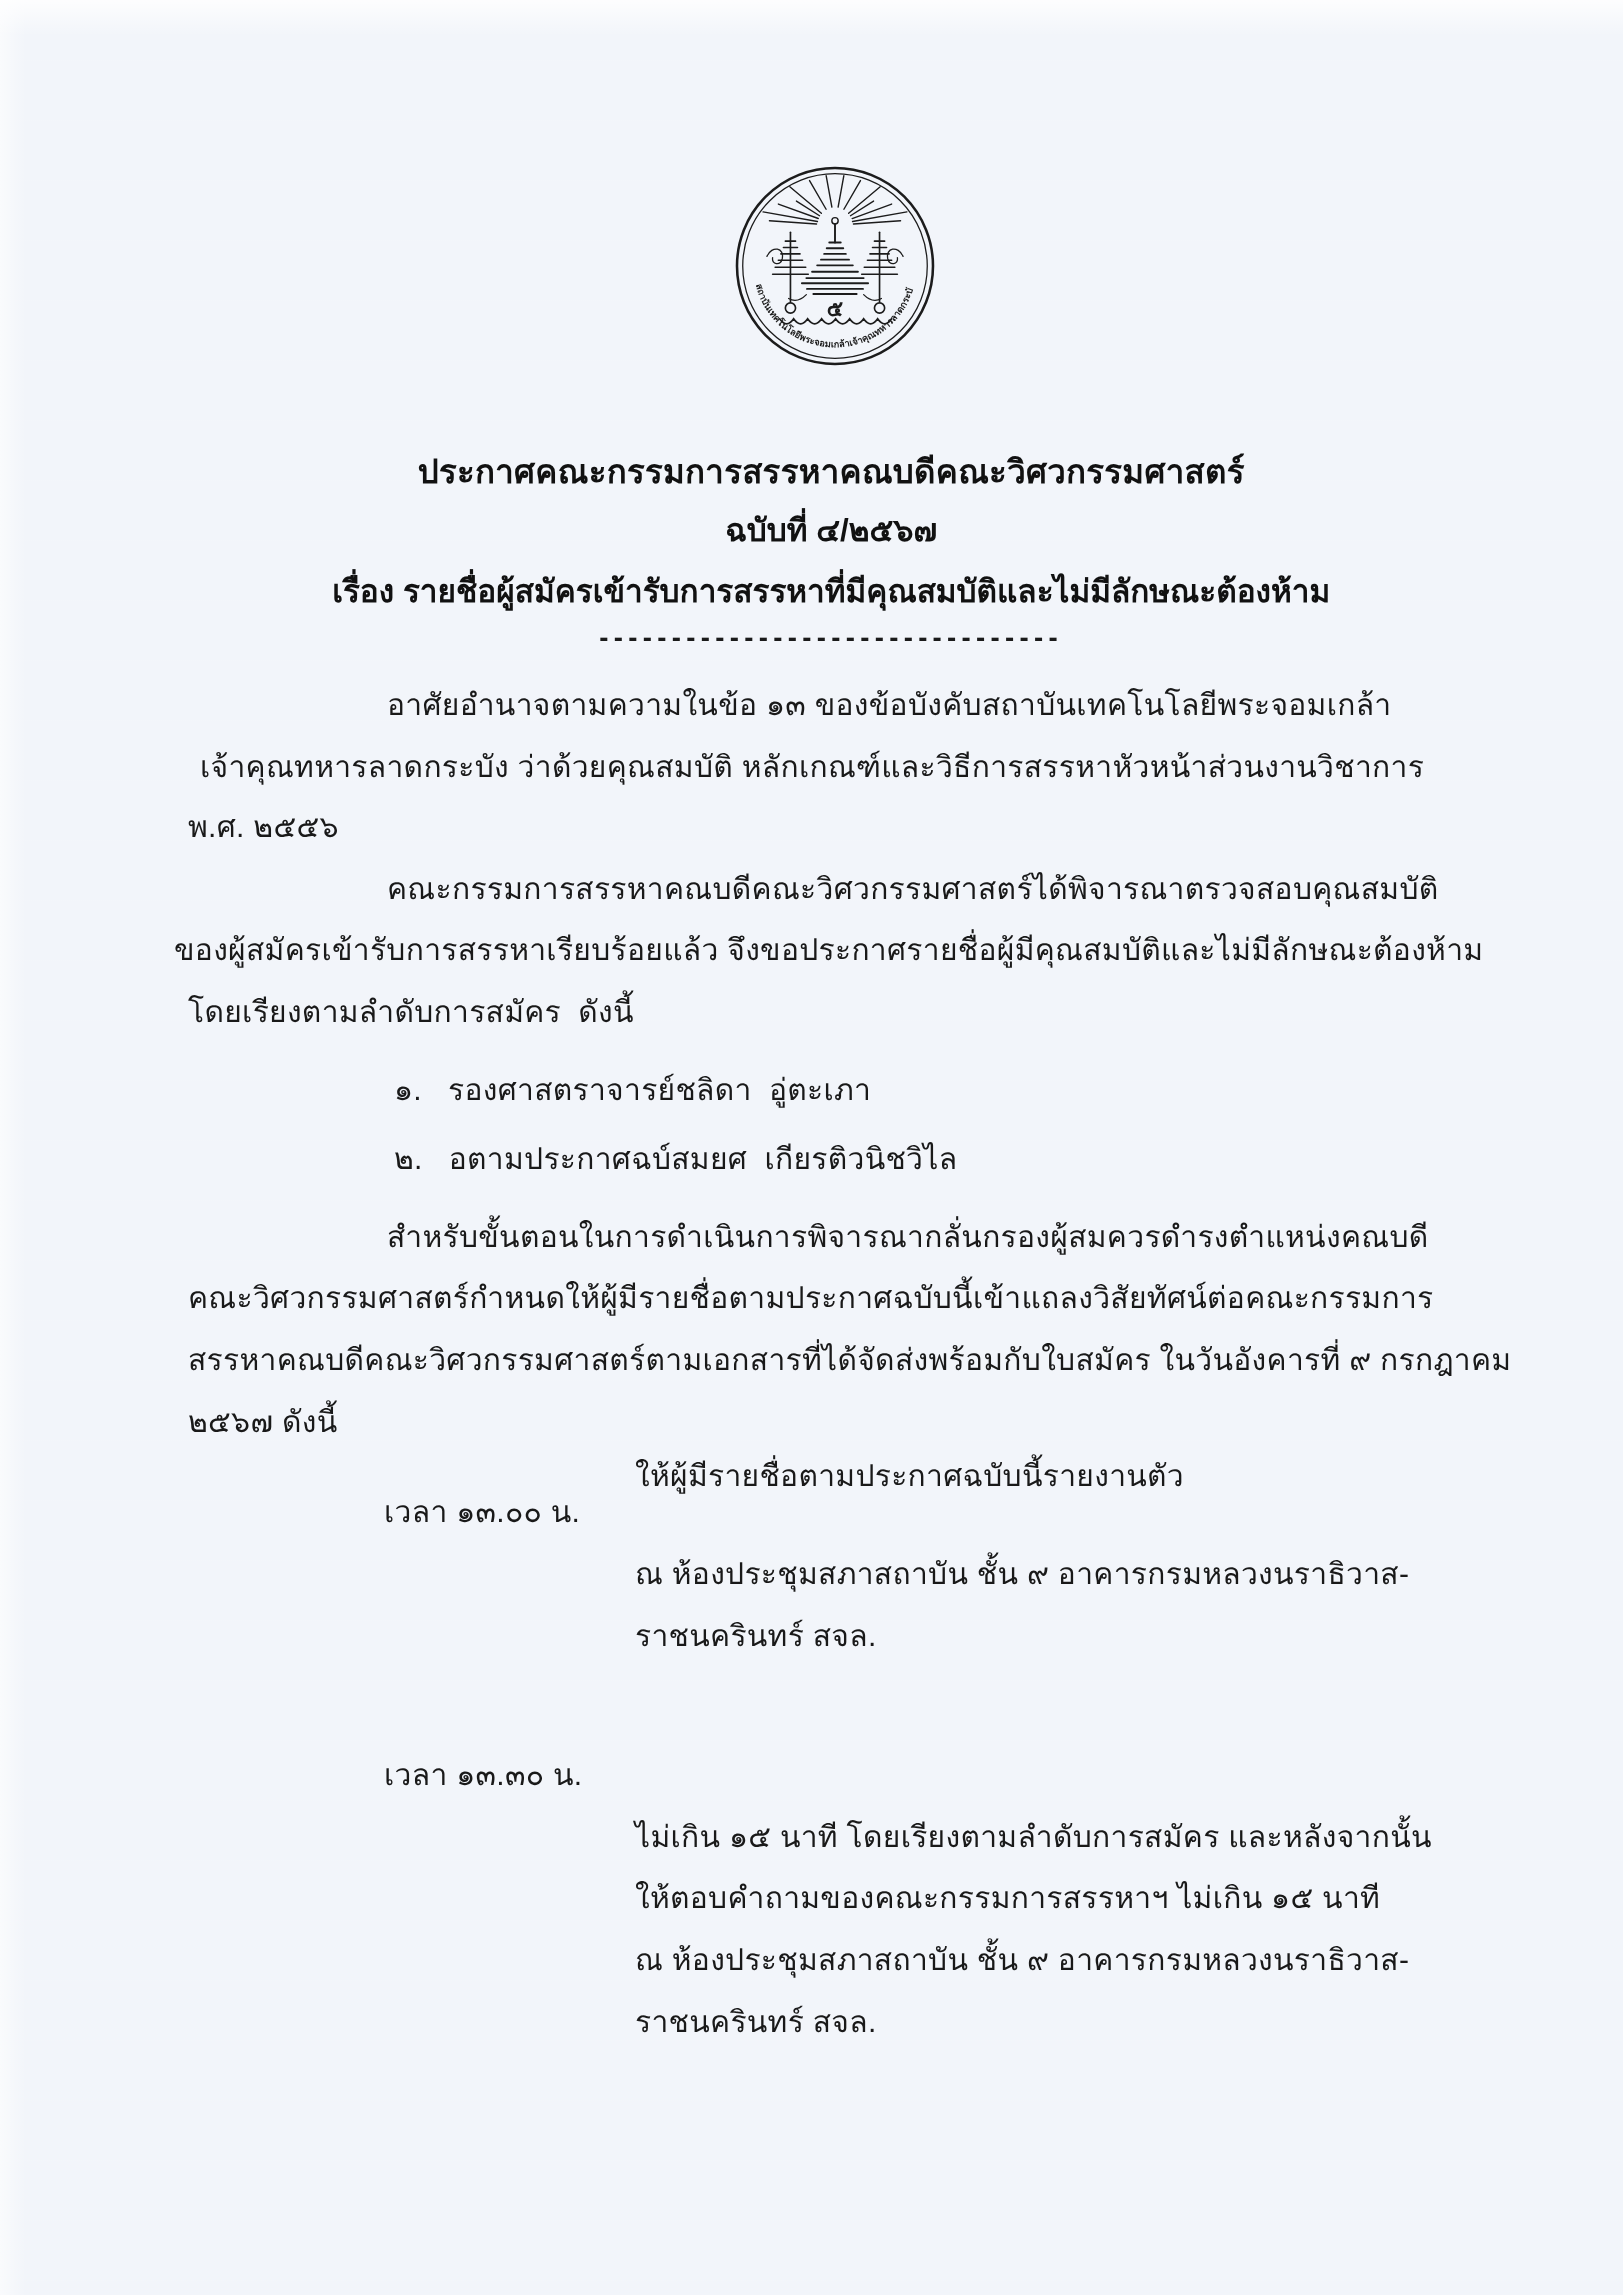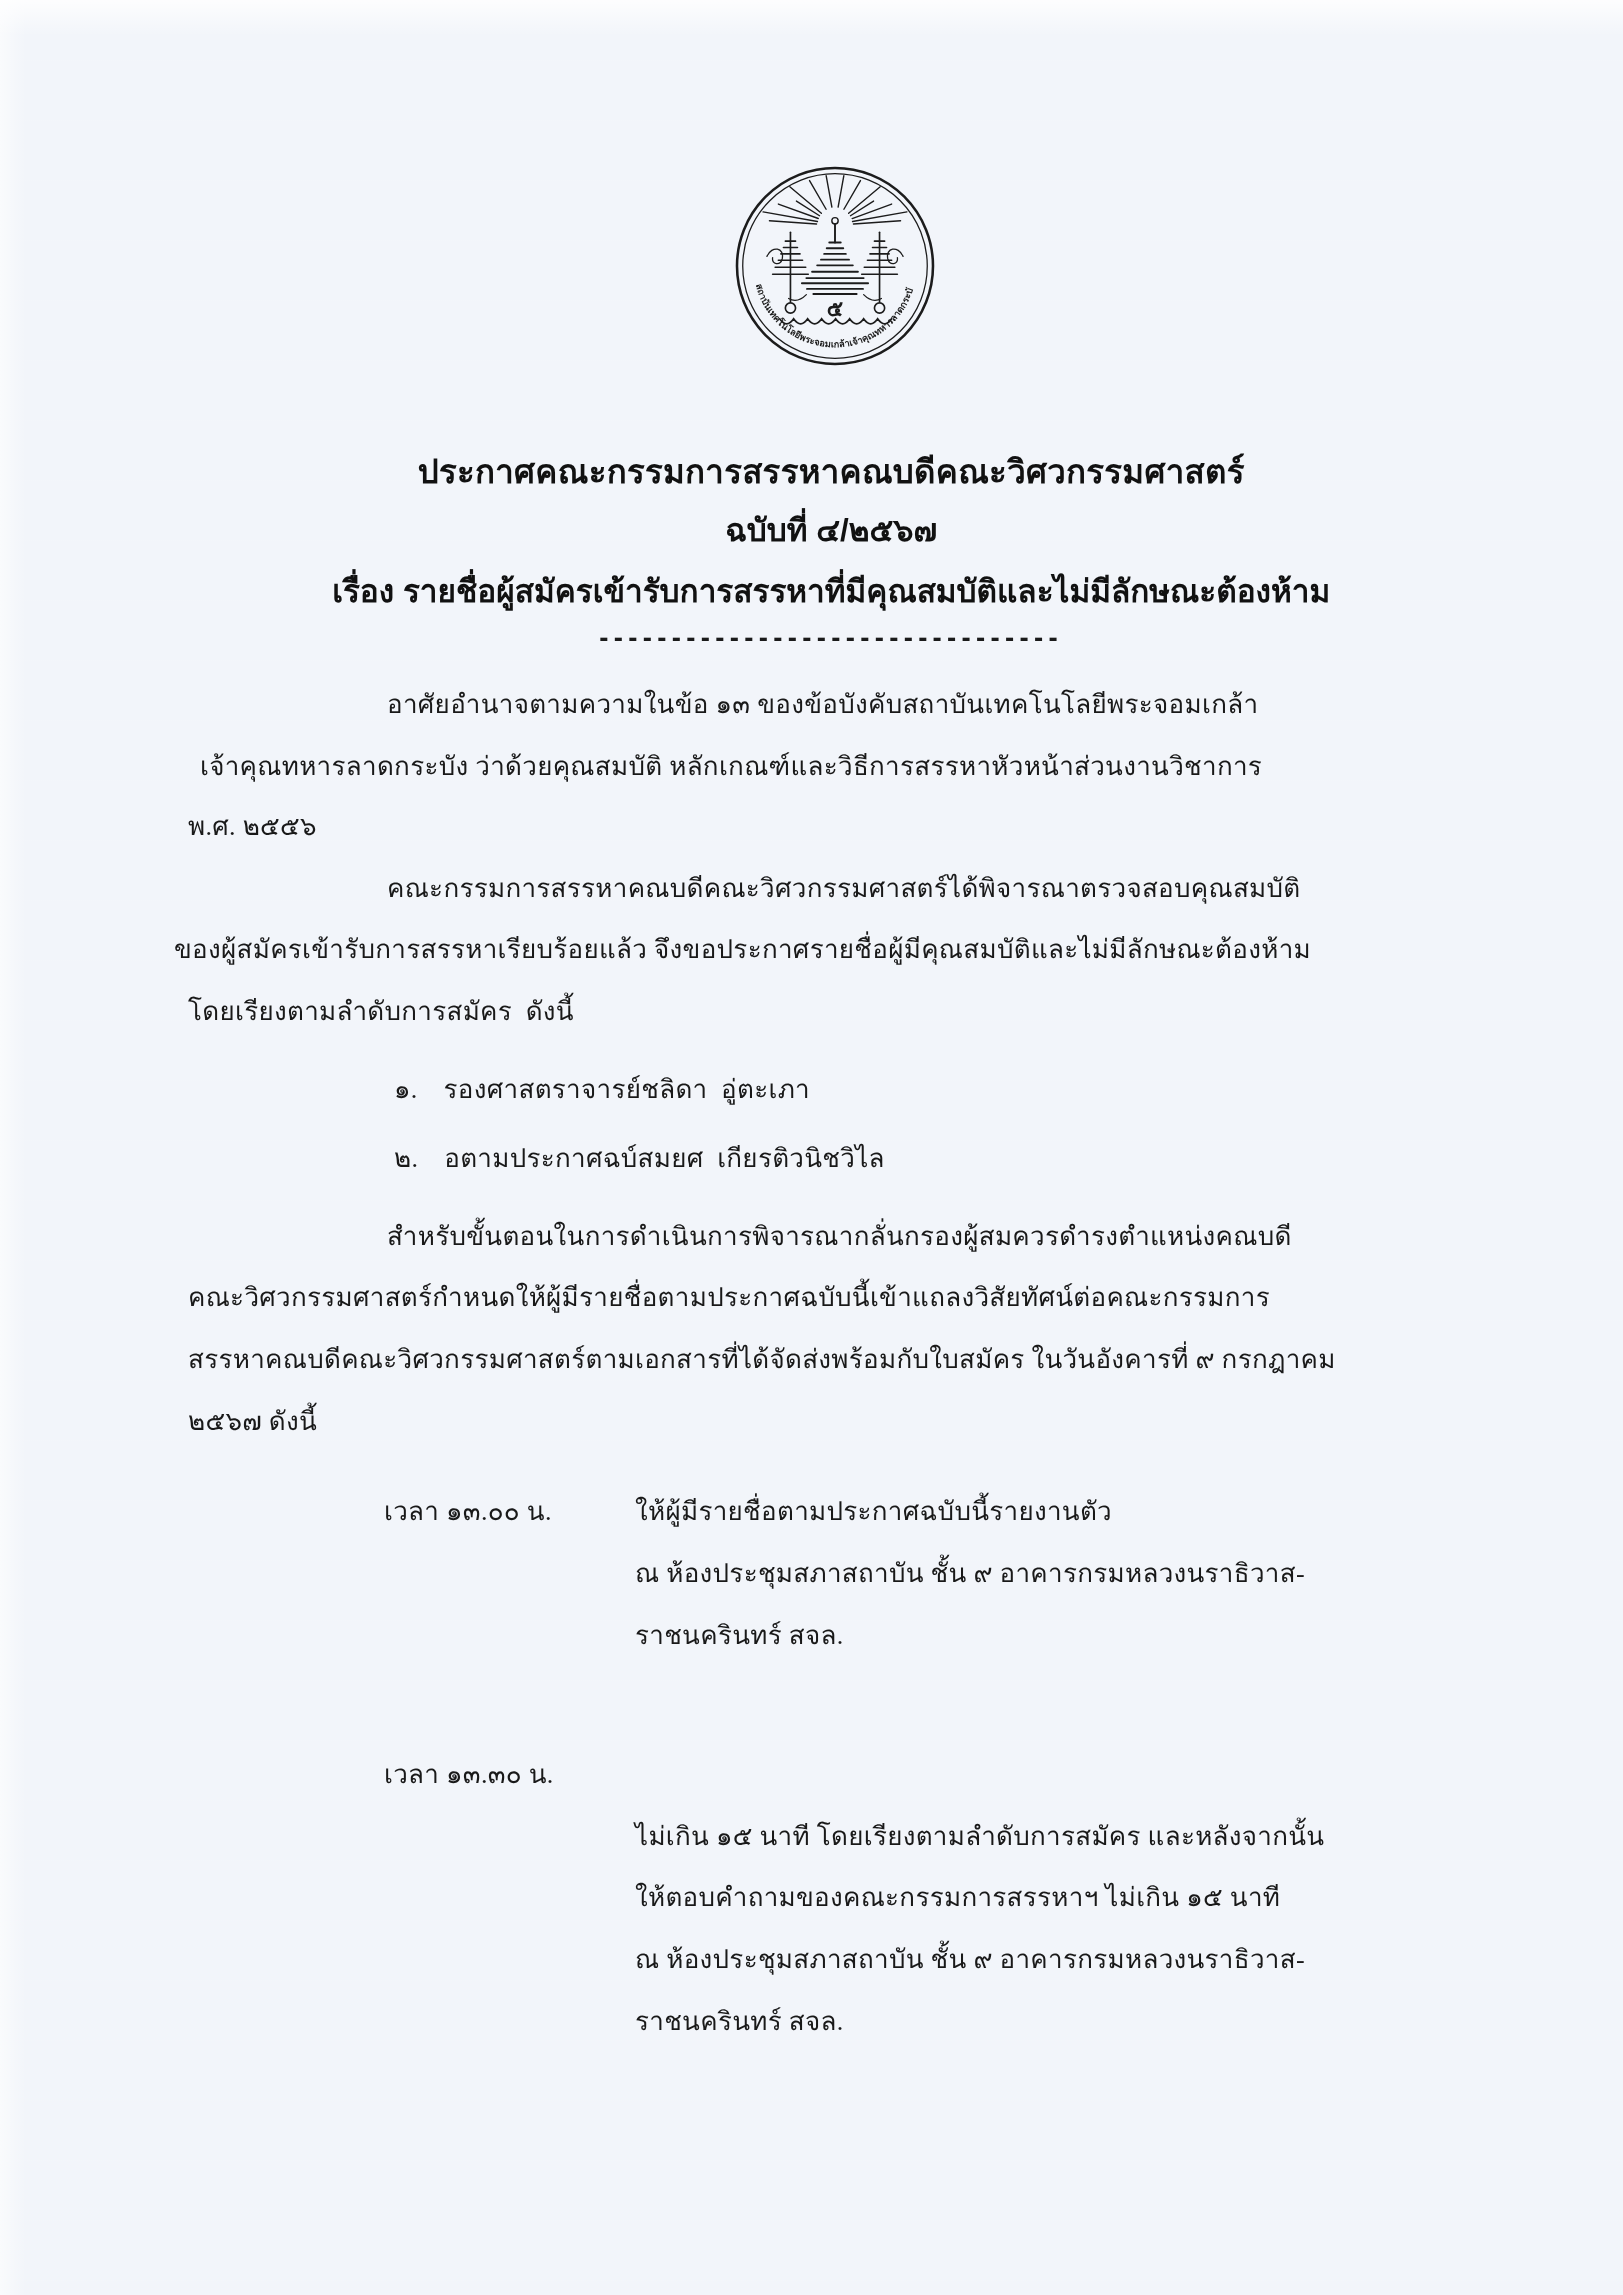--- a/index.html
+++ b/index.html
@@ -13,21 +13,21 @@
       linear-gradient(90deg, rgba(255,255,255,0.6) 0, rgba(255,255,255,0) 26px);
     font-family:"Liberation Sans","DejaVu Sans",sans-serif;
     color:#161616;
     overflow:hidden;
   }
   .abs{position:absolute;white-space:pre;}
   .center-line{position:absolute;left:0;width:1623px;text-align:center;transform:translateX(19.7px);white-space:pre;}
   .title{font-size:33px;font-weight:bold;letter-spacing:0.3px;color:#111;}
   .subtitle{font-size:31.5px;font-weight:bold;color:#111;}
   .sep{font-size:27.6px;font-weight:bold;letter-spacing:5.3px;color:#1a1a1a;}
-  .line{font-size:26px;line-height:42px;letter-spacing:0.3px;color:#191919;font-family:Liberation Serif, serif;}
+  .line{font-size:30px;line-height:42px;letter-spacing:0.3px;color:#191919;}
   .seal{position:absolute;left:730px;top:161px;width:210px;height:210px;}
   .seal svg{width:100%;height:100%;}
   .seal *{stroke:#1c1c1c;fill:none;stroke-linecap:round;}
   .seal text, .seal textPath{stroke:none;fill:#1c1c1c;font-family:"Liberation Sans","DejaVu Sans",sans-serif;}
   .candidate-gap{display:inline-block;width:26px;}
 </style>
 </head>
 <body>
 
 <div id="page">
@@ -106,21 +106,21 @@
 
   <div class="abs line" style="left:394px;top:1069px"><span>๑.</span><span class="candidate-gap"></span><span>รองศาสตราจารย์ชลิดา  อู่ตะเภา</span></div>
   <div class="abs line" style="left:394px;top:1138px"><span>๒.</span><span class="candidate-gap"></span><span>อตามประกาศฉบ์สมยศ  เกียรติวนิชวิไล</span></div>
 
   <div class="abs line" style="left:387px;top:1216px">สำหรับขั้นตอนในการดำเนินการพิจารณากลั่นกรองผู้สมควรดำรงตำแหน่งคณบดี</div>
   <div class="abs line" style="left:188px;top:1277px">คณะวิศวกรรมศาสตร์กำหนดให้ผู้มีรายชื่อตามประกาศฉบับนี้เข้าแถลงวิสัยทัศน์ต่อคณะกรรมการ</div>
   <div class="abs line" style="left:188px;top:1339px">สรรหาคณบดีคณะวิศวกรรมศาสตร์ตามเอกสารที่ได้จัดส่งพร้อมกับใบสมัคร ในวันอังคารที่ ๙ กรกฎาคม</div>
   <div class="abs line" style="left:188px;top:1401px">๒๕๖๗ ดังนี้</div>
 
   <div class="abs line" style="left:384px;top:1491px">เวลา ๑๓.๐๐ น.</div>
-  <div class="abs line" style="left:635px;top:1491px">ให้ผู้มีรายชื่อตามประกาศฉบับนี้รายงานตัว</div>
+  <div class="abs line" style="left:635px;top:1455px">ให้ผู้มีรายชื่อตามประกาศฉบับนี้รายงานตัว</div>
   <div class="abs line" style="left:635px;top:1553px">ณ ห้องประชุมสภาสถาบัน ชั้น ๙ อาคารกรมหลวงนราธิวาส-</div>
   <div class="abs line" style="left:635px;top:1615px">ราชนครินทร์ สจล.</div>
 
   <div class="abs line" style="left:384px;top:1754px">เวลา ๑๓.๓๐ น.</div>
   <div class="abs line" style="left:635px;top:1816px">ไม่เกิน ๑๕ นาที โดยเรียงตามลำดับการสมัคร และหลังจากนั้น</div>
   <div class="abs line" style="left:635px;top:1877px">ให้ตอบคำถามของคณะกรรมการสรรหาฯ ไม่เกิน ๑๕ นาที</div>
   <div class="abs line" style="left:635px;top:1939px">ณ ห้องประชุมสภาสถาบัน ชั้น ๙ อาคารกรมหลวงนราธิวาส-</div>
   <div class="abs line" style="left:635px;top:2001px">ราชนครินทร์ สจล.</div>
 
 </div>

